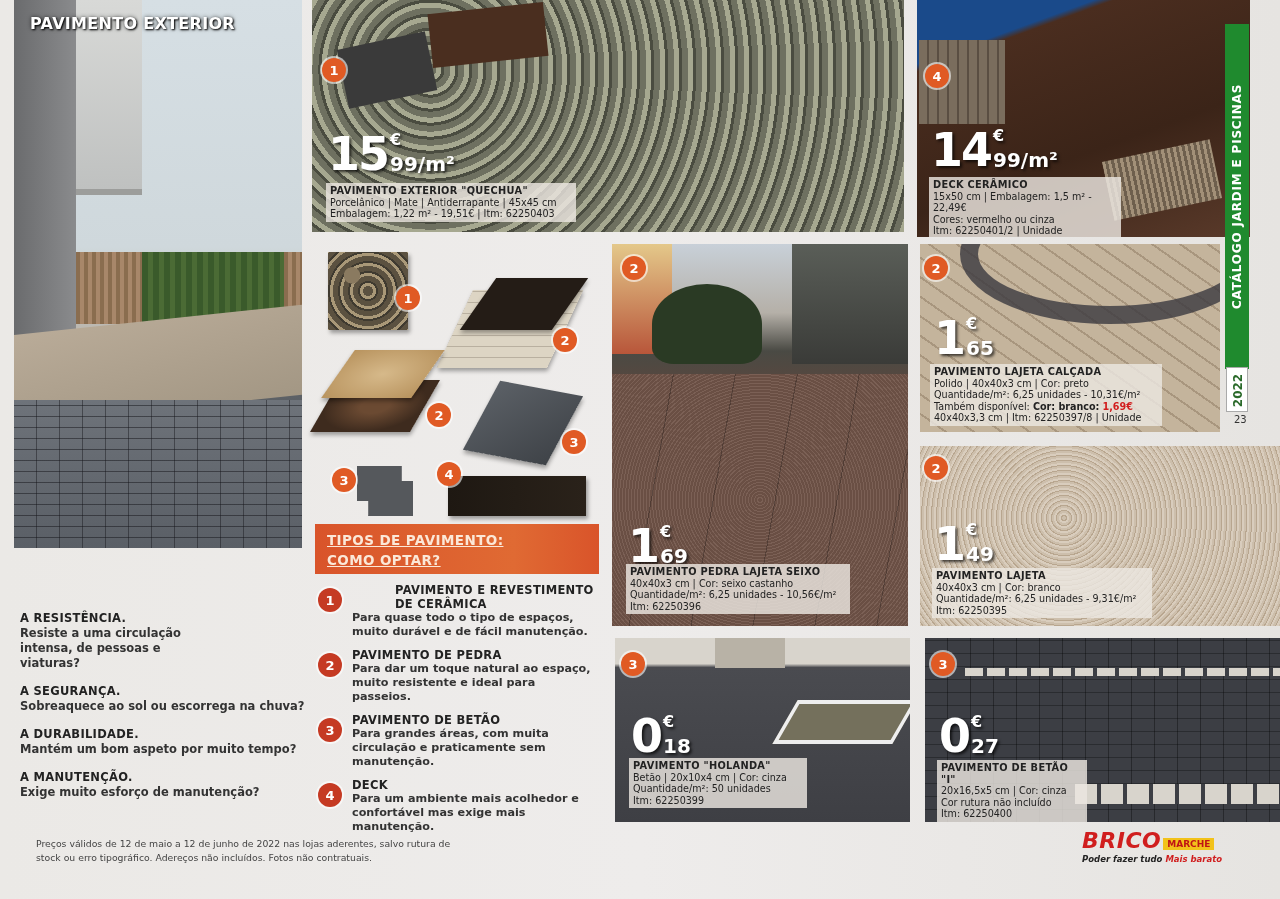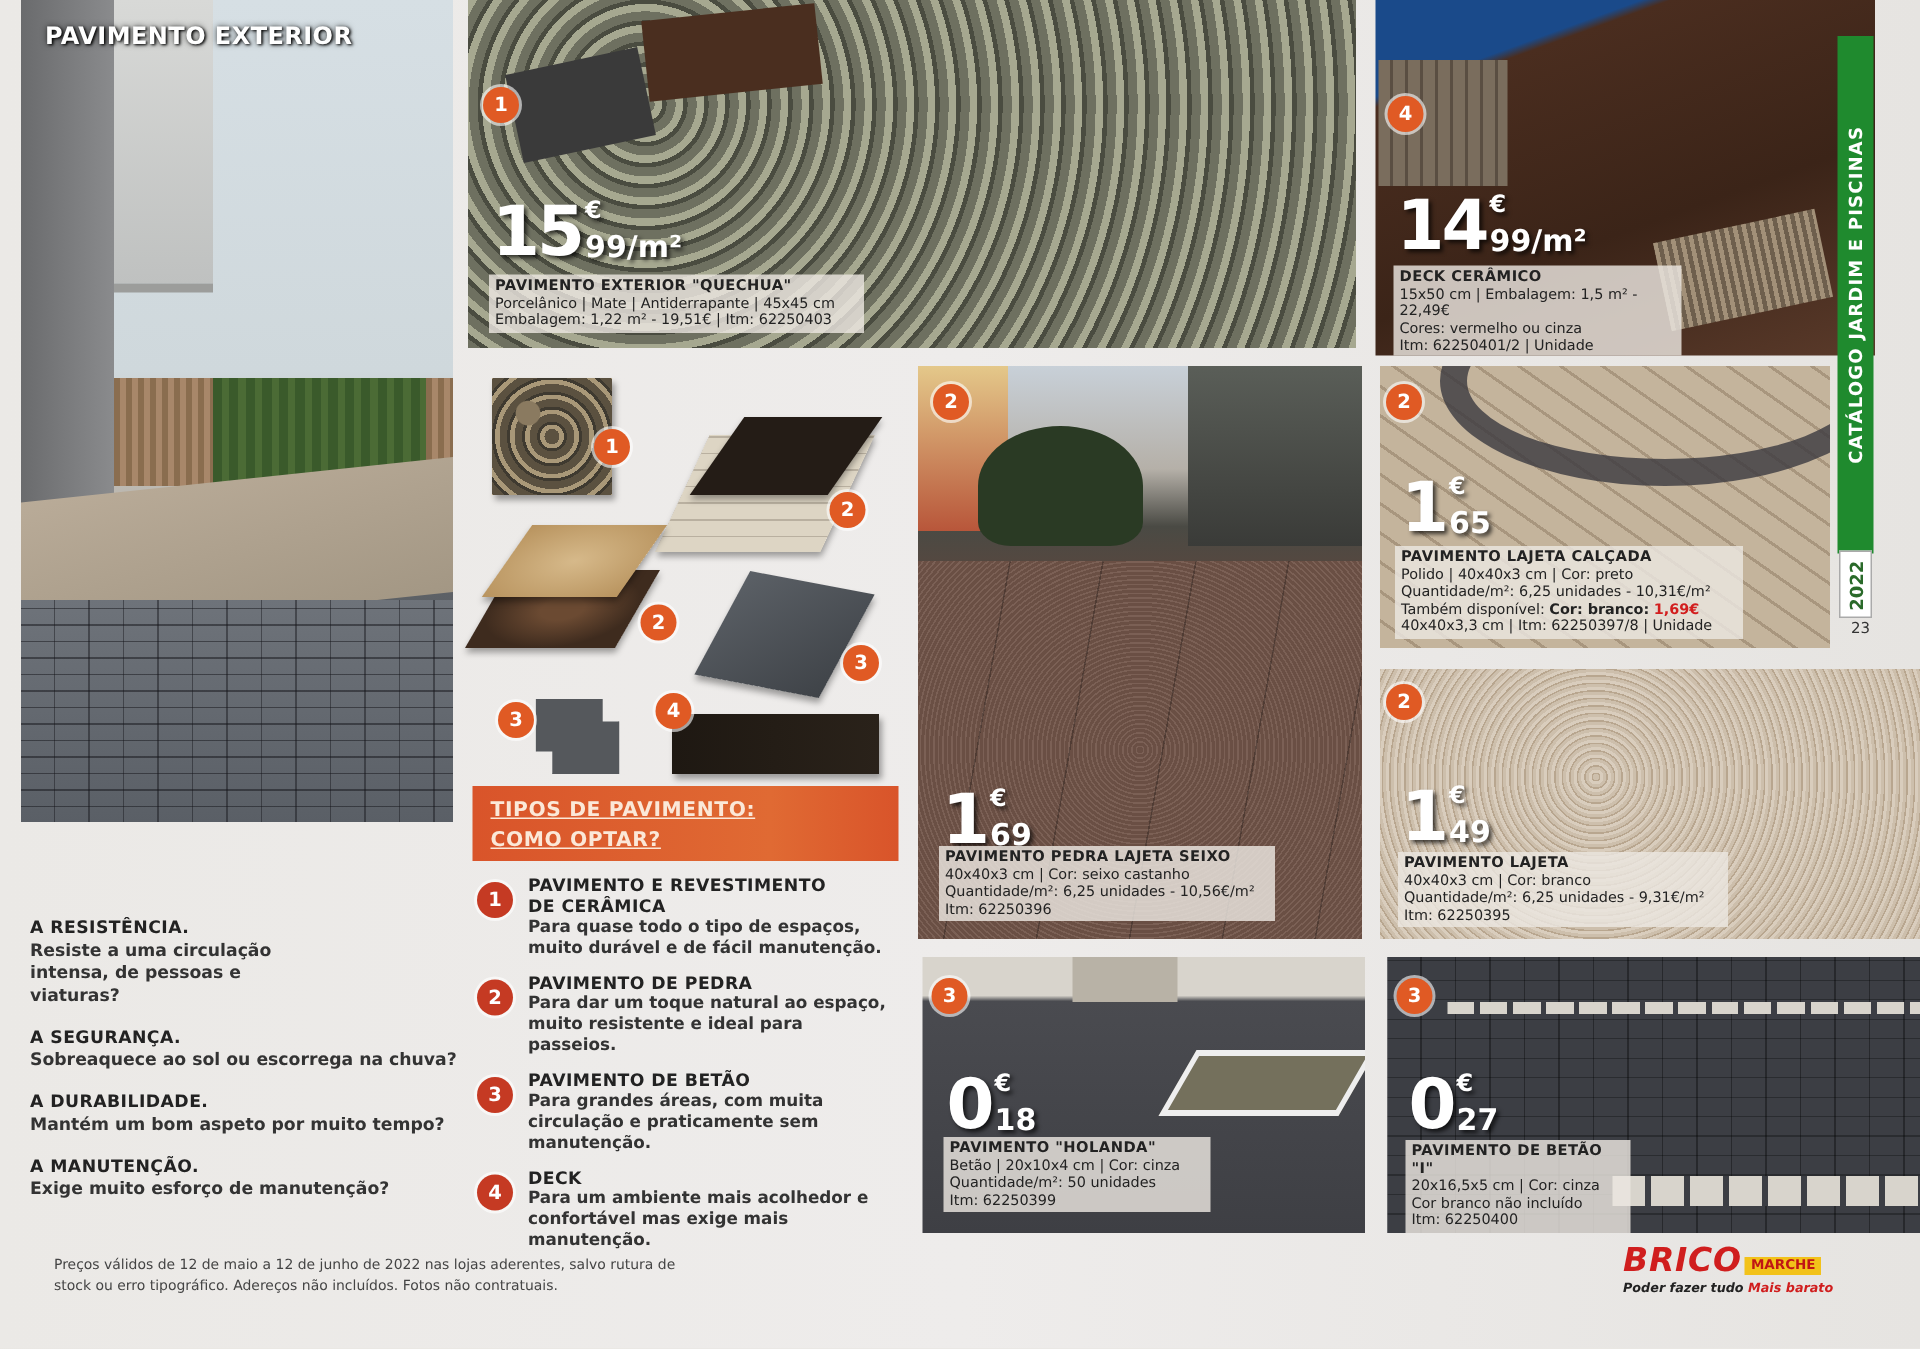--- a/index.html
+++ b/index.html
@@ -183,21 +183,21 @@
   <div class="num-badge" style="left:437px; top:462px;">4</div>
 
   <div class="orange-box" style="left:315px; top:524px; width:284px; height:50px; line-height:20px; font-size:13.5px;text-decoration:underline;">
     <div>TIPOS DE PAVIMENTO:</div>
     <div>COMO OPTAR?</div>
   </div>
 
   <div class="abs types">
     <div class="type-item">
       <div class="num-badge">1</div>
-      <div class="type-title" style="width:200px;">PAVIMENTO E REVESTIMENTO DE CERÂMICA</div>
+      <div class="type-title" style="width:200px;margin-left:43px;">PAVIMENTO E REVESTIMENTO DE CERÂMICA</div>
       <div class="type-text" style="width:240px;">Para quase todo o tipo de espaços, muito durável e de fácil manutenção.</div>
     </div>
     <div class="type-item">
       <div class="num-badge">2</div>
       <div class="type-title">PAVIMENTO DE PEDRA</div>
       <div class="type-text" style="width:240px;">Para dar um toque natural ao espaço, muito resistente e ideal para passeios.</div>
     </div>
     <div class="type-item">
       <div class="num-badge">3</div>
       <div class="type-title">PAVIMENTO DE BETÃO</div>
@@ -338,21 +338,21 @@
     <div class="price" style="left:14px; top:76px;">
       <span class="int">0</span>
       <span class="sup">
           <span class="cur">€</span>
           <span class="cents">27</span>
         </span>
     </div>
     <div class="info" style="left:12px; top:122px; width:150px;">
       <div class="ptitle">PAVIMENTO DE BETÃO "I"</div>
       <div>20x16,5x5 cm | Cor: cinza</div>
-      <div>Cor branco não incluído</div>
+      <div>Cor rutura não incluído</div>
       <div>Itm: 62250400</div>
     </div>
   </div>
 
   <div class="logo">
     <div class="logo-top">
       <span class="logo-brico">BRICO</span>
       <span class="logo-marche">MARCHE</span>
     </div>
     <div class="logo-tag">

